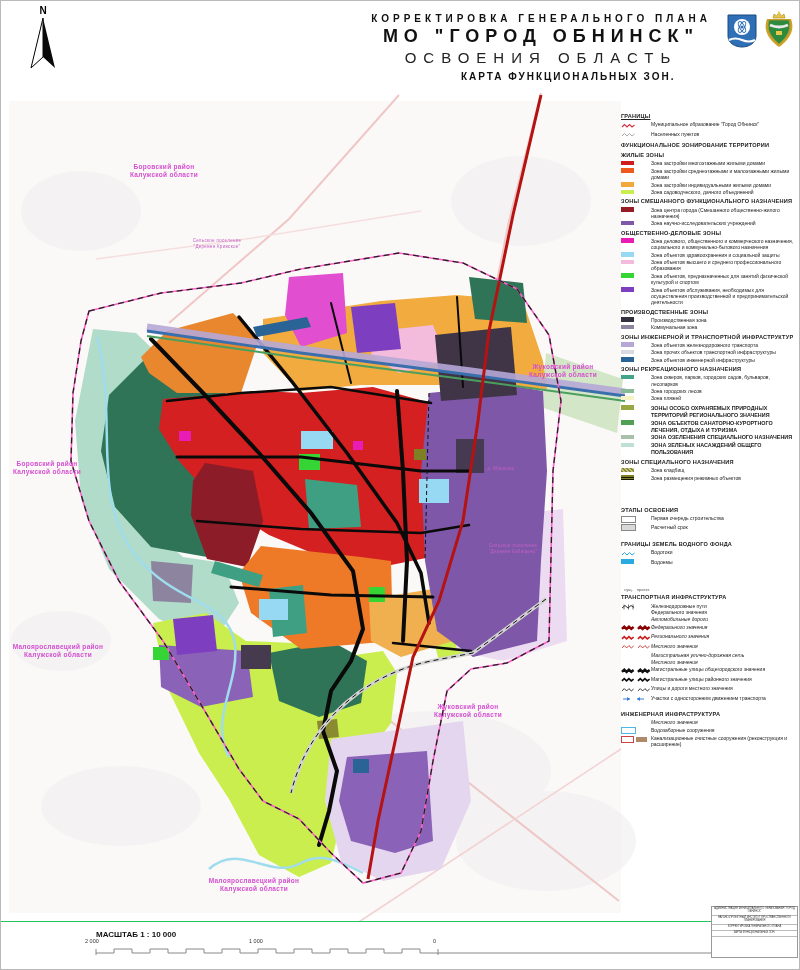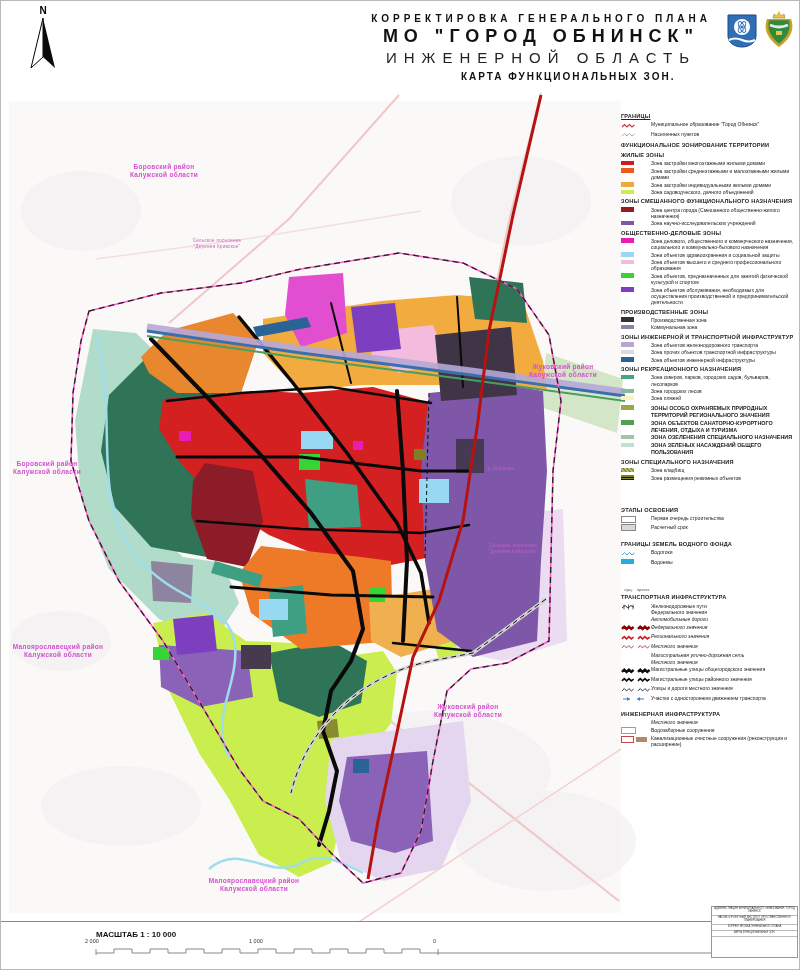--- a/index.html
+++ b/index.html
@@ -142,21 +142,21 @@
     <div class="n">N</div>
     <svg width="36" height="54" viewBox="0 0 36 54">
       <path d="M18,2 L6,52 L18,41 L30,52 Z" fill="#0a0a0a"></path>
       <path d="M18,2 L6,52 L18,41 Z" fill="#ffffff" stroke="#0a0a0a" stroke-width="1"></path>
     </svg>
   </div>
 
   <div id="titleblock">
     <div class="t1">КОРРЕКТИРОВКА  ГЕНЕРАЛЬНОГО  ПЛАНА</div>
     <div class="t2">МО "ГОРОД ОБНИНСК"</div>
-    <div class="t3">ИНЖЕНЕРНОЙ ОБЛАСТЬ</div>
+    <div class="t3">ОСВОЕНИЯ ОБЛАСТЬ</div>
     <span class="t4">КАРТА  ФУНКЦИОНАЛЬНЫХ  ЗОН.</span>
   </div>
 
   <svg style="position:absolute;left:726px;top:13px;" width="30" height="34" viewBox="0 0 30 34">
     <path d="M1,1 H29 V22 C29,29 22,33 15,33 C8,33 1,29 1,22 Z" fill="#2f6fb5" stroke="#1a4a80" stroke-width="1"></path>
     <circle cx="15" cy="13" r="8" fill="#ffffff"></circle>
     <circle cx="15" cy="13" r="1.6" fill="#2f6fb5"></circle>
     <ellipse cx="15" cy="13" rx="6" ry="2.4" fill="none" stroke="#2f6fb5" stroke-width="0.9" transform="rotate(60 15 13)"></ellipse>
     <ellipse cx="15" cy="13" rx="6" ry="2.4" fill="none" stroke="#2f6fb5" stroke-width="0.9" transform="rotate(-60 15 13)"></ellipse>
     <path d="M2,26 Q8,23 15,26 Q22,29 28,26" stroke="#ffffff" stroke-width="2.2" fill="none"></path>

